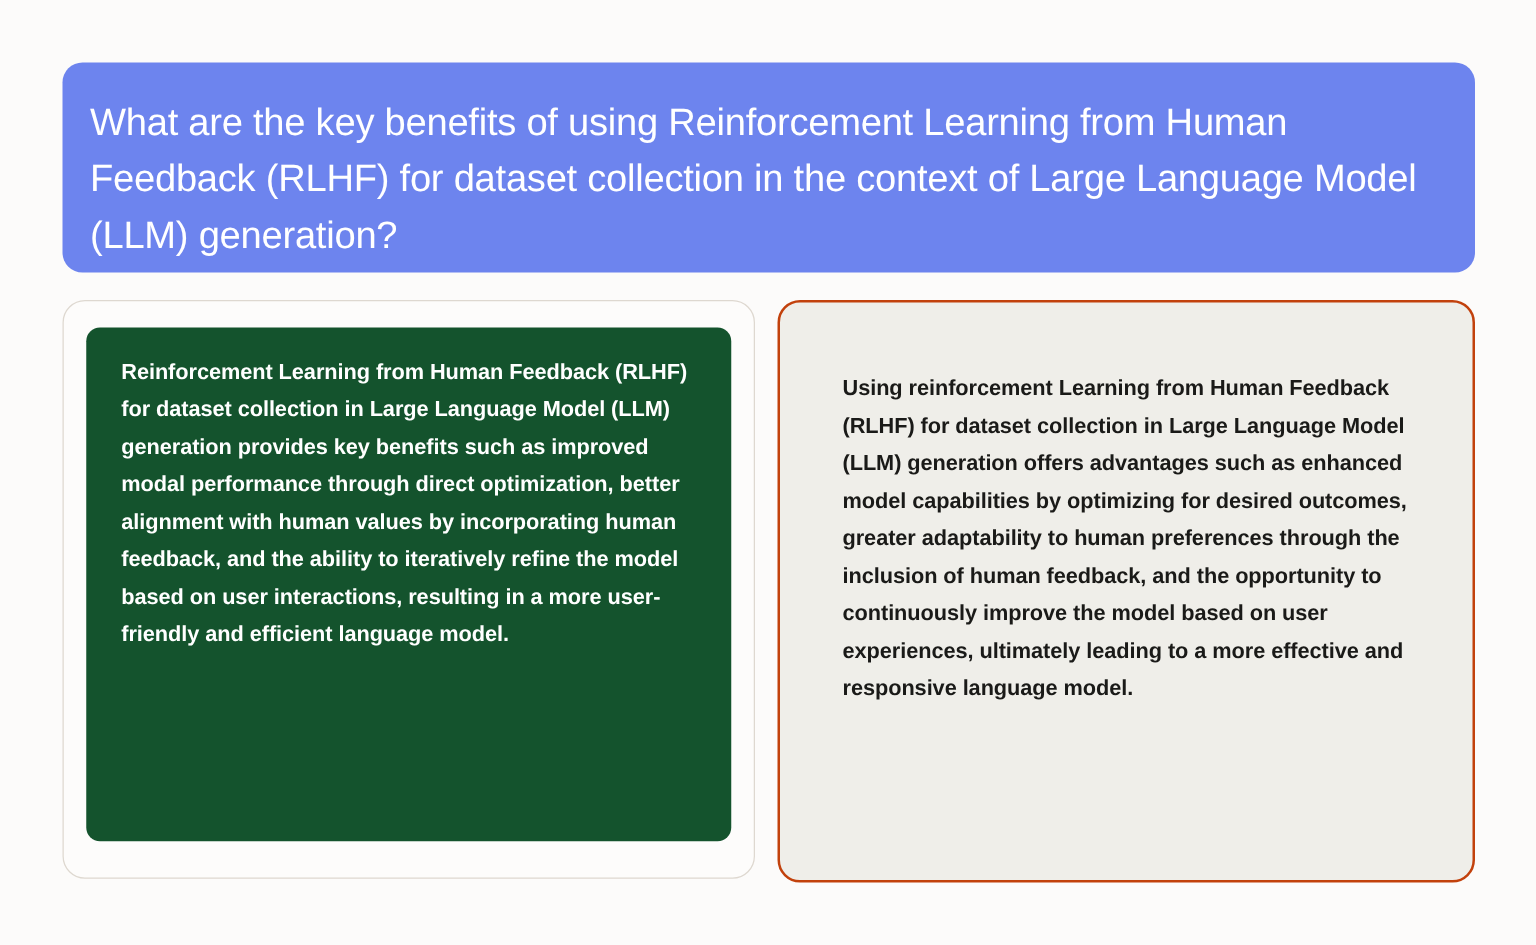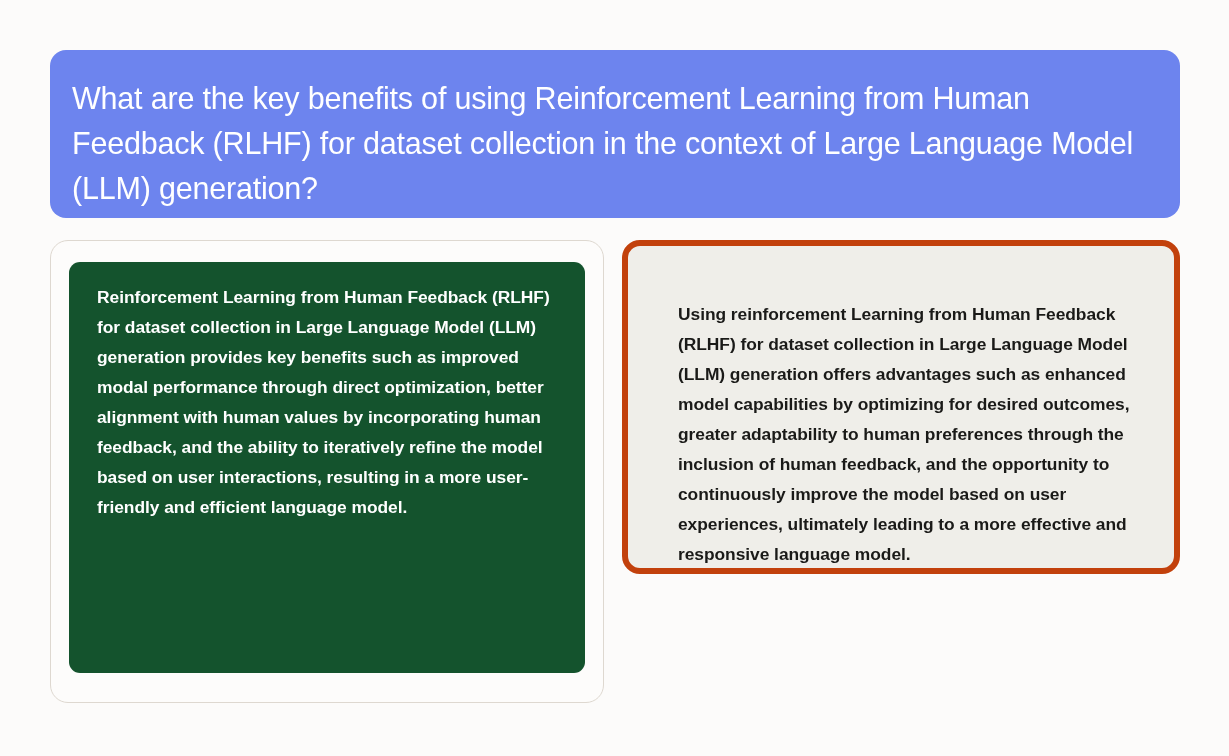--- a/index.html
+++ b/index.html
@@ -85,24 +85,24 @@
     letter-spacing: -0.05px;
     margin: 0;
   }
 
   
   .answer-card-right {
     position: absolute;
     left: 572px;
     top: 0px;
     width: 558px;
-    height: 334px;
+    height: 466px;
     box-sizing: border-box;
     background: #efeee9;
-    border: 6px solid #c2410c;
+    border: 2px solid #c2410c;
     border-radius: 18px;
     padding: 53px 26px 22px 50px;
   }
   .answer-text-dark {
     color: #1a1a18;
     font-size: 17.4px;
     font-weight: bold;
     line-height: 30px;
     letter-spacing: -0.05px;
     margin: 0;

